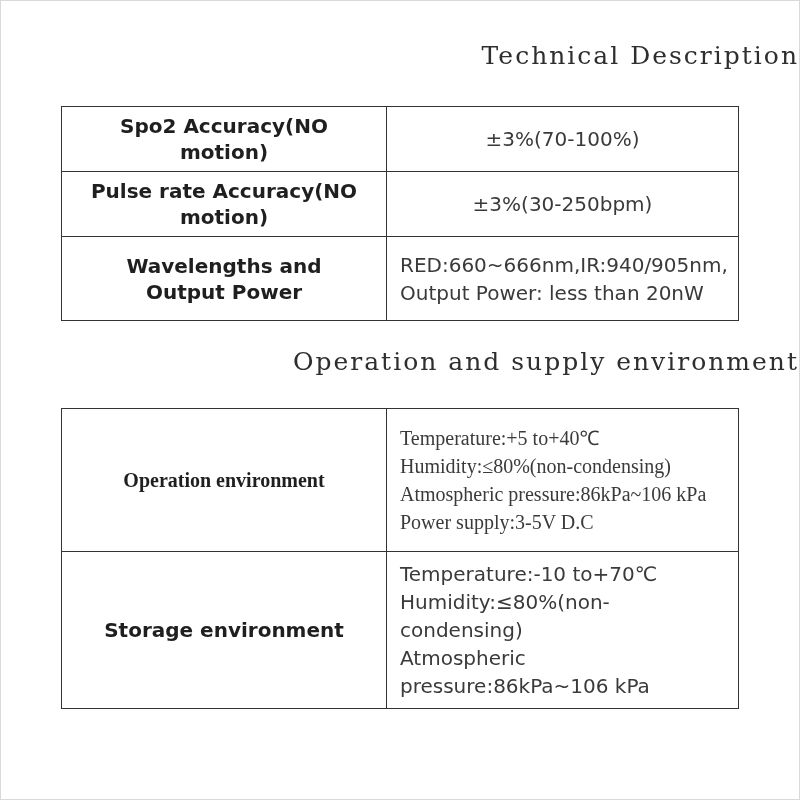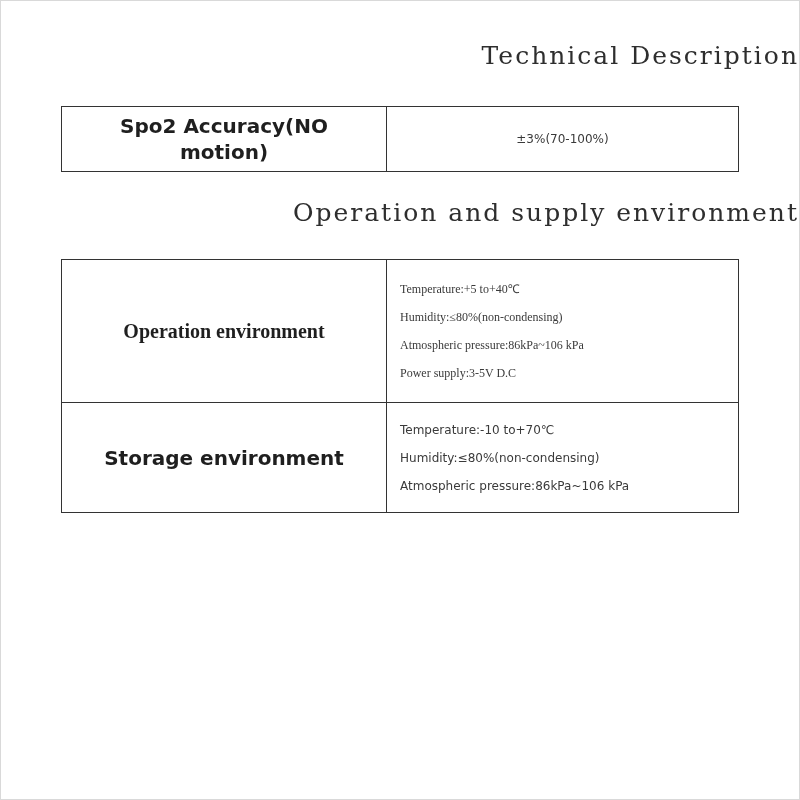--- a/index.html
+++ b/index.html
@@ -40,21 +40,21 @@
   td.lbl {
     width: 325px;
     text-align: center;
     font-weight: bold;
     font-size: 20px;
     color: #1f1f1f;
     line-height: 26px;
     padding: 6px 28px;
   }
   td.val {
-    font-size: 12px;
+    font-size: 20px;
     color: #3a3a3a;
     line-height: 28px;
     padding: 8px 6px 8px 13px;
     text-align: left;
   }
   td.val.center { text-align: center; padding-left: 6px; }
 
   #table-technical tr:nth-child(1) td { height: 50px; }
   #table-technical tr:nth-child(2) td { height: 63px; }
   #table-technical tr:nth-child(3) td { height: 84px; }
@@ -65,20 +65,33 @@
 <body>
 
 <h1 id="title-technical" class="section-title">Technical Description</h1>
 
 <table id="table-technical" class="spec">
   <tbody>
       <tr>
     <td class="lbl">Spo2 Accuracy(NO motion)</td>
     <td class="val center">
       <div>±3%(70-100%)</div>
+    </td>
+  </tr>
+  <tr>
+    <td class="lbl">Pulse rate Accuracy(NO motion)</td>
+    <td class="val center">
+      <div>±3%(30-250bpm)</div>
+    </td>
+  </tr>
+  <tr>
+    <td class="lbl">Wavelengths and Output Power</td>
+    <td class="val">
+      <div>RED:660~666nm,IR:940/905nm,</div>
+      <div>Output Power: less than 20nW</div>
     </td>
   </tr>
 </tbody>
   </table>
 
 <h1 id="title-environment" class="section-title">Operation and supply environment</h1>
 
 <table id="table-environment" class="spec">
   <tbody>
       <tr>

